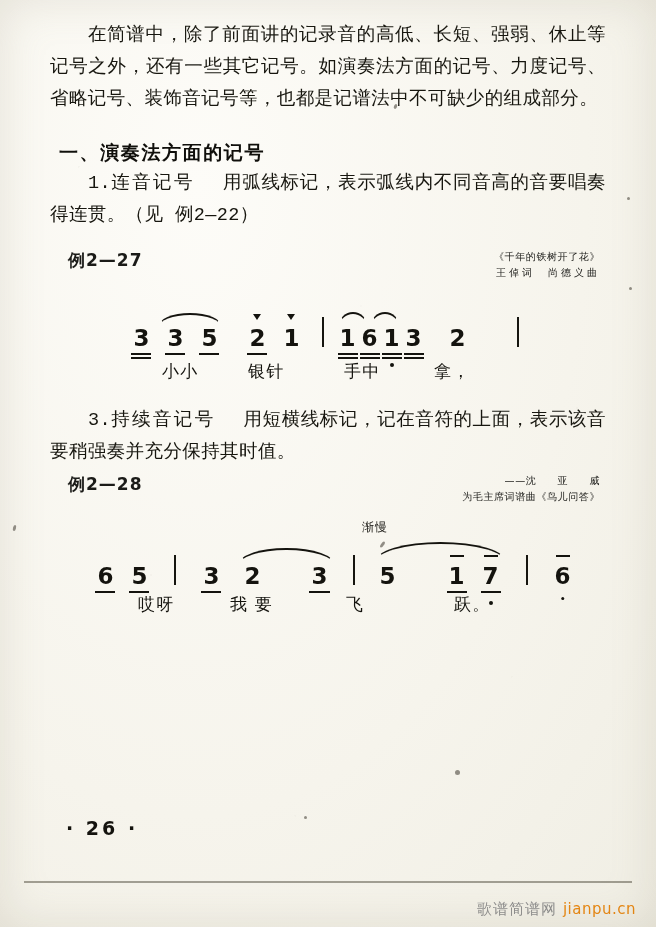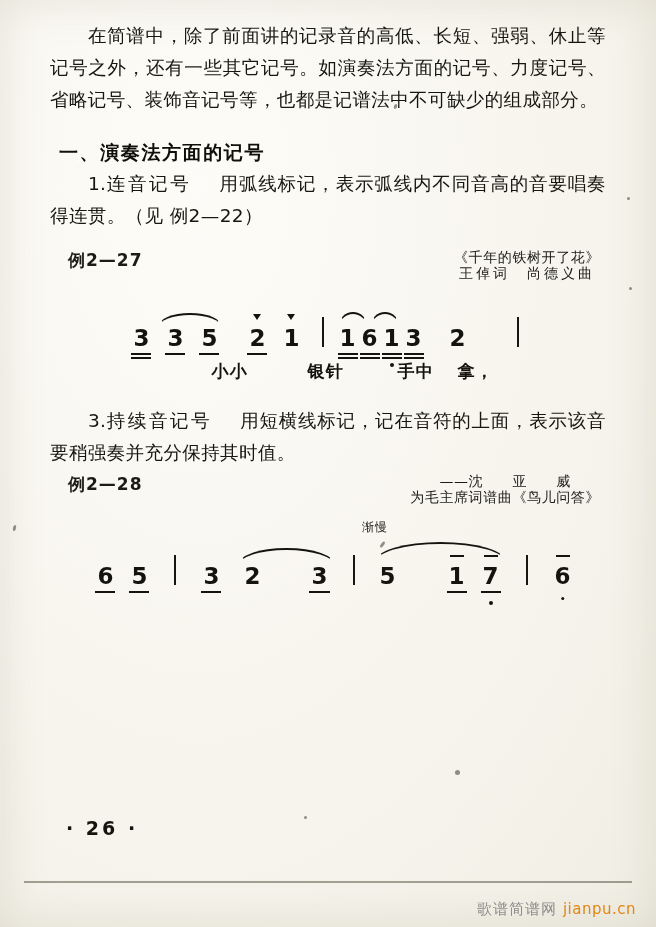--- a/index.html
+++ b/index.html
@@ -57,20 +57,21 @@
   }
 
   
   .para {
     font-size: 18.5px;
     line-height: 32px;
     letter-spacing: .4px;
     margin: 0 50px;
     text-align: justify;
     color: #17160f;
+    font-family: Liberation Mono, monospace;
   }
   .para.intro { margin-top: 20px; }
 
   .subhead {
     margin: 24px 0 0 0;
     padding-left: 59px;
     font-size: 19px;
     font-weight: 700;
     letter-spacing: 1.6px;
     color: #100f0b;
@@ -87,22 +88,22 @@
     justify-content: space-between;
     align-items: flex-start;
   }
   .ex-label {
     font-size: 17px;
     font-weight: 700;
     letter-spacing: 1px;
     padding-left: 18px;
   }
   .ex-credit {
-    text-align: center;
-    font-size: 14px;
+    text-align: right;
+    font-size: 10px;
     line-height: 16px;
     letter-spacing: .6px;
     padding-right: 6px;
   }
   .ex-credit .line2 { letter-spacing: 3px; }
 
   
   .staff {
     position: relative;
     margin-top: 12px;
@@ -207,21 +208,21 @@
   }
 
   .lyrics {
     margin-top: 9px;
     display: flex;
     justify-content: center;
     font-size: 17px;
     letter-spacing: 1.2px;
     color: #14130e;
   }
-  .lyr { text-align: right; font-weight: bold; }
+  .lyr { text-align: left; }
 
   
   .page-number {
     position: absolute;
     left: 66px;
     bottom: 88px;
     font-size: 19px;
     font-weight: 700;
     letter-spacing: 3px;
     color: #14130e;
@@ -380,20 +381,26 @@
 
           <div class="measure">
             <span class="note dotlow">
               <span class="tenuto"></span>
               <span>6</span>
             </span>
           </div>
         </div>
       </div>
 
+      <div class="lyrics" style="margin-top:4px">
+        <span class="lyr" style="width:92px">哎呀</span>
+        <span class="lyr" style="width:116px">我 要</span>
+        <span class="lyr" style="width:108px">飞</span>
+        <span class="lyr" style="width:64px">跃。</span>
+      </div>
     </div>
 
   </div>
 
   <div class="page-number">· 26 ·</div>
 
   <div class="bottom-rule"></div>
 
   <div class="watermark">
     <span class="wm-cn">歌谱简谱网</span>

